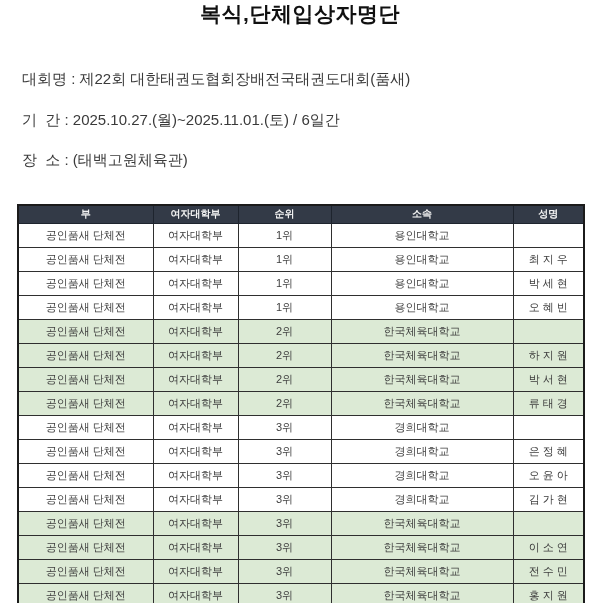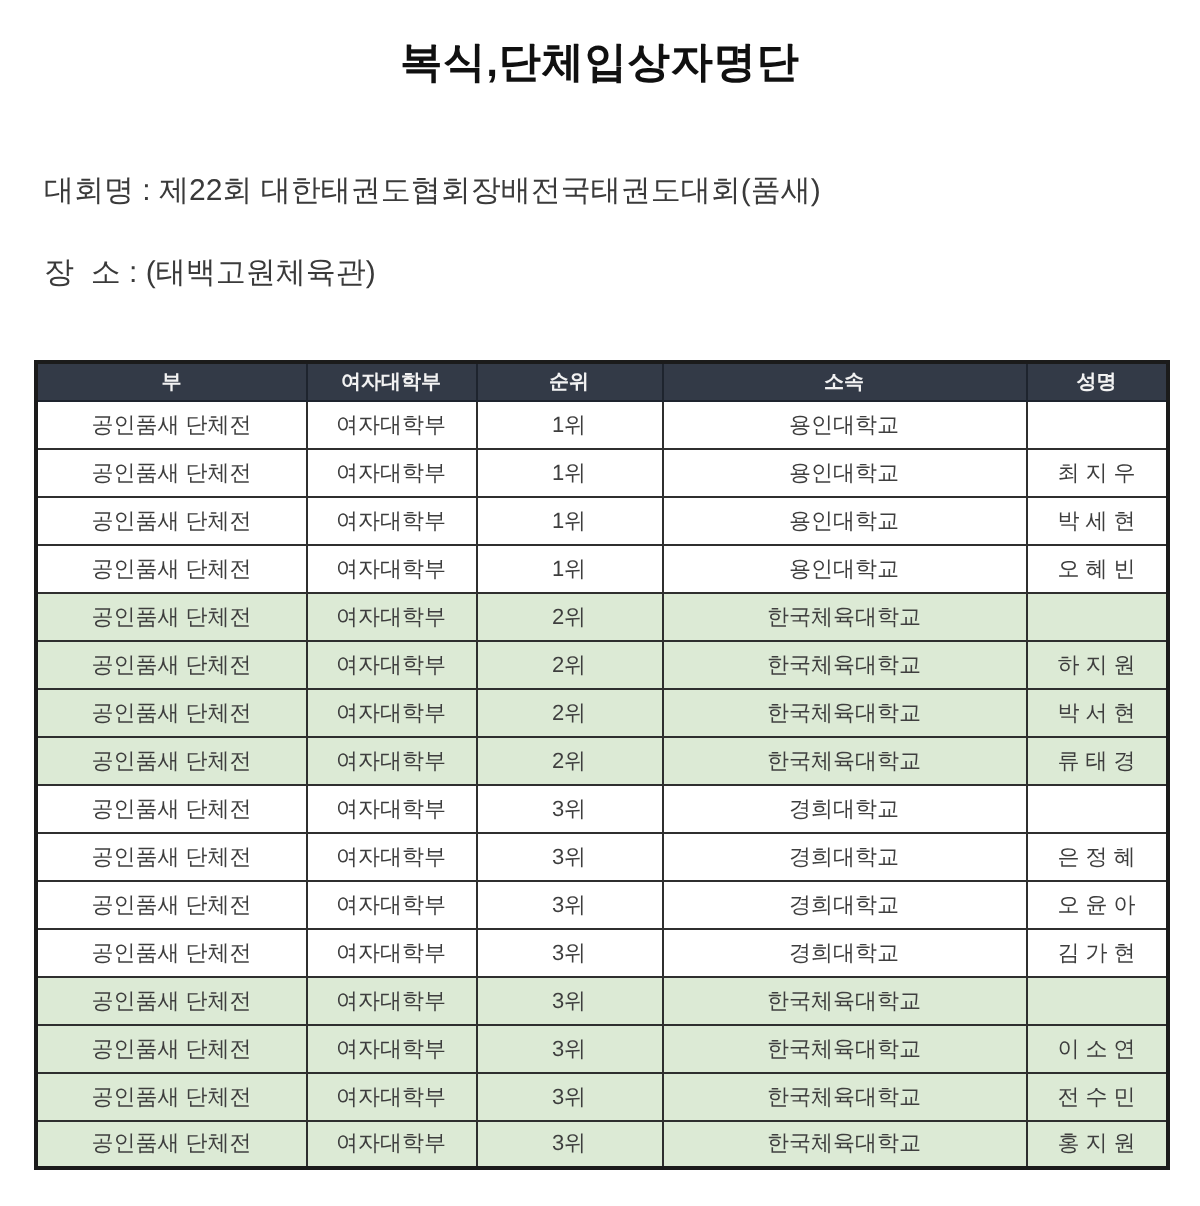--- a/index.html
+++ b/index.html
@@ -4,21 +4,21 @@
 <style>
   :root{
     --header-bg:#333a47;
     --header-text:#f2f2f2;
     --highlight-row:#dcead5;
     --border:#2f2f2f;
   }
   *{box-sizing:border-box;}
   body{margin:0;background:#ffffff;font-family:"Liberation Sans",sans-serif;}
   .page{width:600px;height:603px;background:#ffffff;overflow:hidden;position:relative;}
-  .title{margin:0;padding-top:17px;text-align:center;font-size:21px;font-weight:bold;color:#101010;letter-spacing:0.5px;}
+  .title{margin:0;text-align:center;font-size:21px;font-weight:bold;color:#101010;letter-spacing:0.5px;}
   .meta{margin:17px 0 0 22px;font-size:15px;line-height:13.5px;color:#3a3a3a;white-space:pre;}
   .meta div{margin:0;}
   table.results{border-collapse:collapse;table-layout:fixed;width:566px;margin:10px 0 0 17px;border:2px solid #1b1b1b;}
   table.results th{
     background:var(--header-bg,#333a47);
     color:var(--header-text,#f2f2f2);
     font-size:10px;font-weight:bold;height:19px;
     border:1px solid #1e242e;padding:0;text-align:center;
   }
   table.results td{
@@ -29,20 +29,21 @@
   tr.hl td{background:var(--highlight-row,#dcead5);}
 </style>
 </head>
 <body>
 
 <div class="page">
   <h1 class="title">복식,단체입상자명단</h1>
 
   <div class="meta">
     <div>대회명 : 제22회 대한태권도협회장배전국태권도대회(품새)</div>
+    <div>기  간 : 2025.10.27.(월)~2025.11.01.(토) / 6일간</div>
     <div>장  소 : (태백고원체육관)</div>
   </div>
 
   <table class="results">
     <colgroup>
       <col style="width:135px">
         <col style="width:85px">
         <col style="width:93px">
         <col style="width:182px">
         <col style="width:71px">

